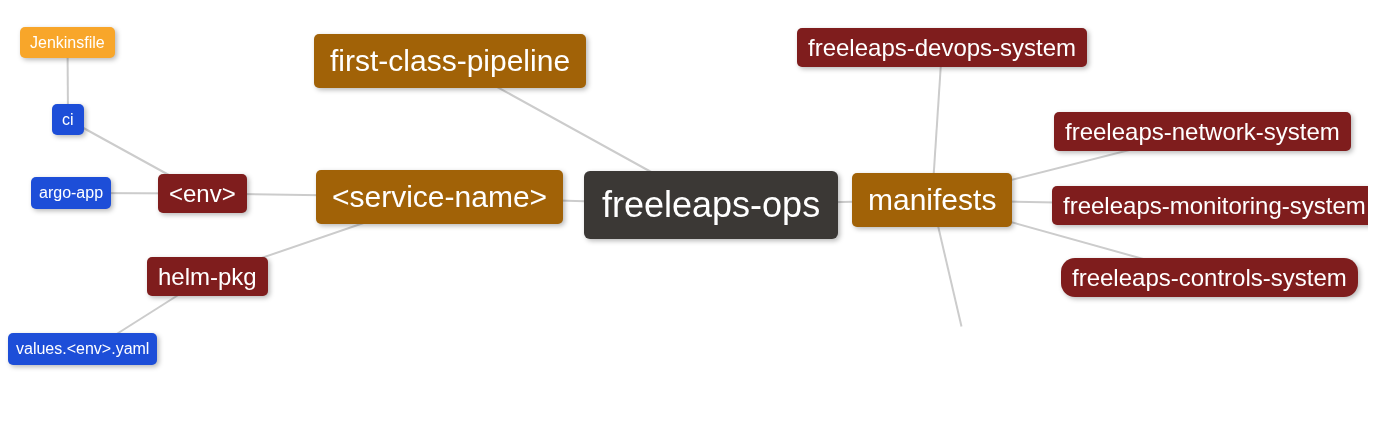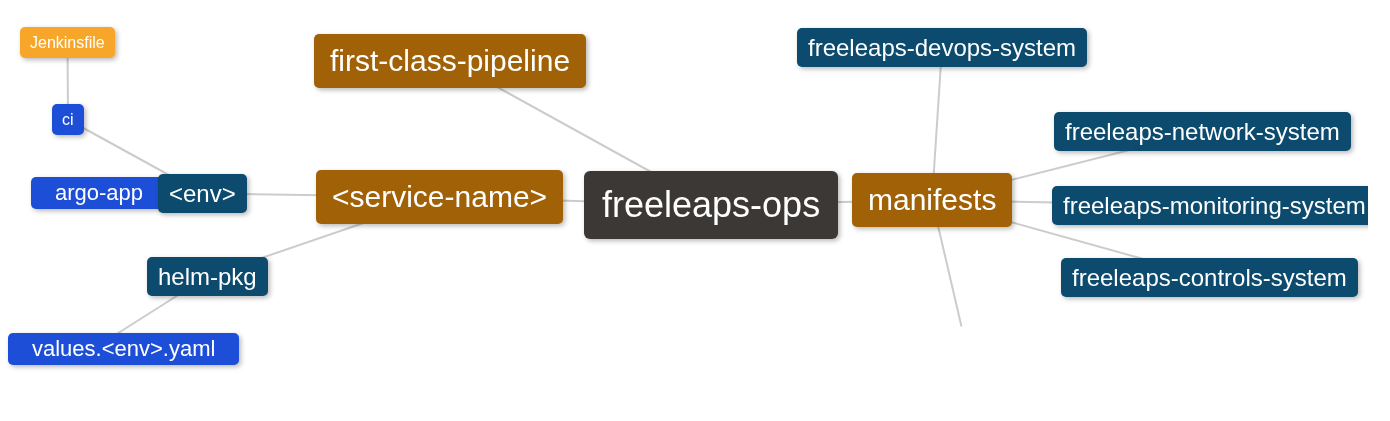--- a/index.html
+++ b/index.html
@@ -30,26 +30,26 @@
     box-shadow: 2px 2px 5px rgba(0,0,0,0.28);
     white-space: nowrap;
     text-align: center;
     cursor: default;
     box-sizing: border-box;
   }
   
   .t-root  { font-size: 36px; line-height: 42px; padding: 13px 18px; border-radius: 6px; }
   .t-blue  { font-size: 30px; line-height: 34px; padding: 10px 16px; }
   .t-green { font-size: 24px; line-height: 29px; padding: 5px 11px; }
-  .t-red   { font-size: 22px; line-height: 22px; padding: 5px 24px; }
+  .t-red   { font-size: 16px; line-height: 22px; padding: 5px 8px; }
   .t-small { font-size: 16px; line-height: 21px; padding: 5px 10px; }
   
   .c-dark   { background: #3b3835; }
   .c-blue   { background: #a16207; }
-  .c-green  { background: #0c4a6e; }
+  .c-green  { background: #7f1d1d; }
   .c-red    { background: #1d4ed8; }
   .c-orange { background: #f8a62a; }
 </style>
 </head>
 <body>
 
 <div class="canvas">
   <svg class="edges" xmlns="http://www.w3.org/2000/svg">
       <line x1="67.5" y1="42.5" x2="68" y2="119.5" stroke="#cccccc" stroke-width="2"></line>
       <line x1="68" y1="119.5" x2="202.5" y2="193.5" stroke="#cccccc" stroke-width="2"></line>
@@ -77,14 +77,14 @@
   <div class="node t-blue c-blue" style="left:314px; top:34px;">first-class-pipeline</div>
   <div class="node t-blue c-blue" style="left:316px; top:170px;">&lt;service-name&gt;</div>
 
   <div class="node t-root c-dark" style="left:584px; top:171px;">freeleaps-ops</div>
 
   <div class="node t-blue c-blue" style="left:852px; top:173px;">manifests</div>
 
   <div class="node t-green c-green" style="left:797px;  top:28px;">freeleaps-devops-system</div>
   <div class="node t-green c-green" style="left:1054px; top:112px;">freeleaps-network-system</div>
   <div class="node t-green c-green" style="left:1052px; top:186px;">freeleaps-monitoring-system</div>
-  <div class="node t-green c-green" style="left:1061px; top:258px;">freeleaps-controls-system</div>
+  <div class="node t-green c-green" style="left:1061px; top:258px;border-radius:14px;">freeleaps-controls-system</div>
 </div>
 
 </body></html>

